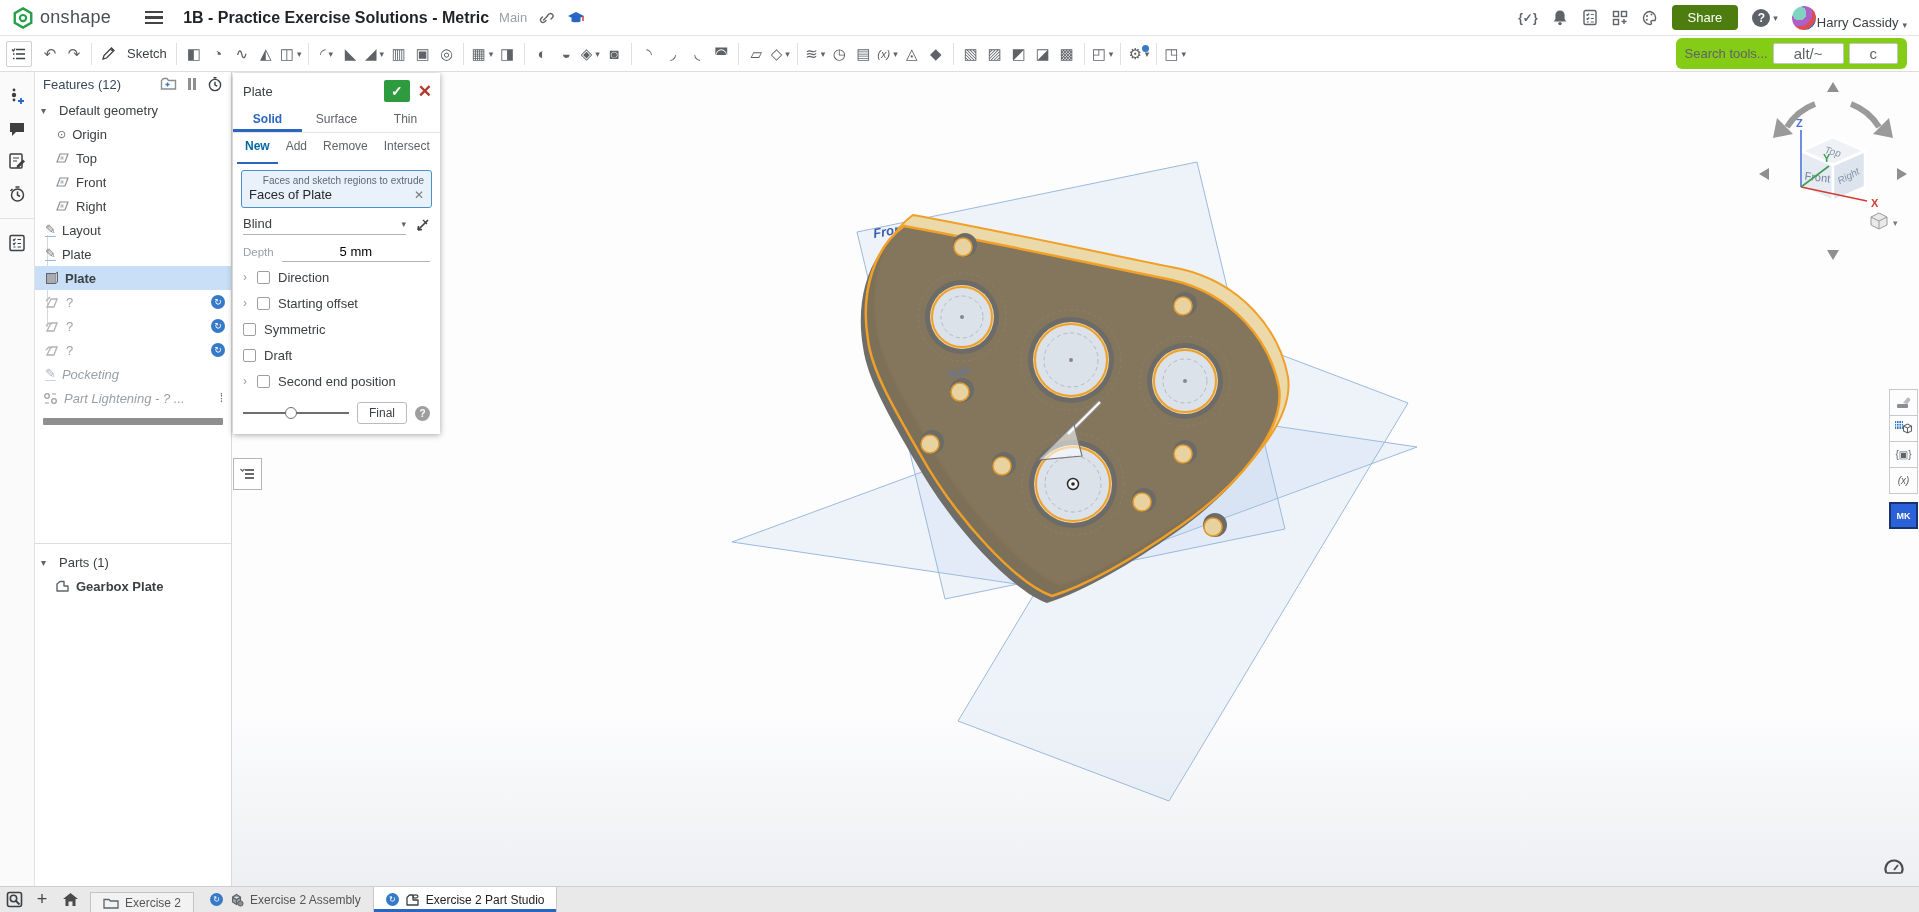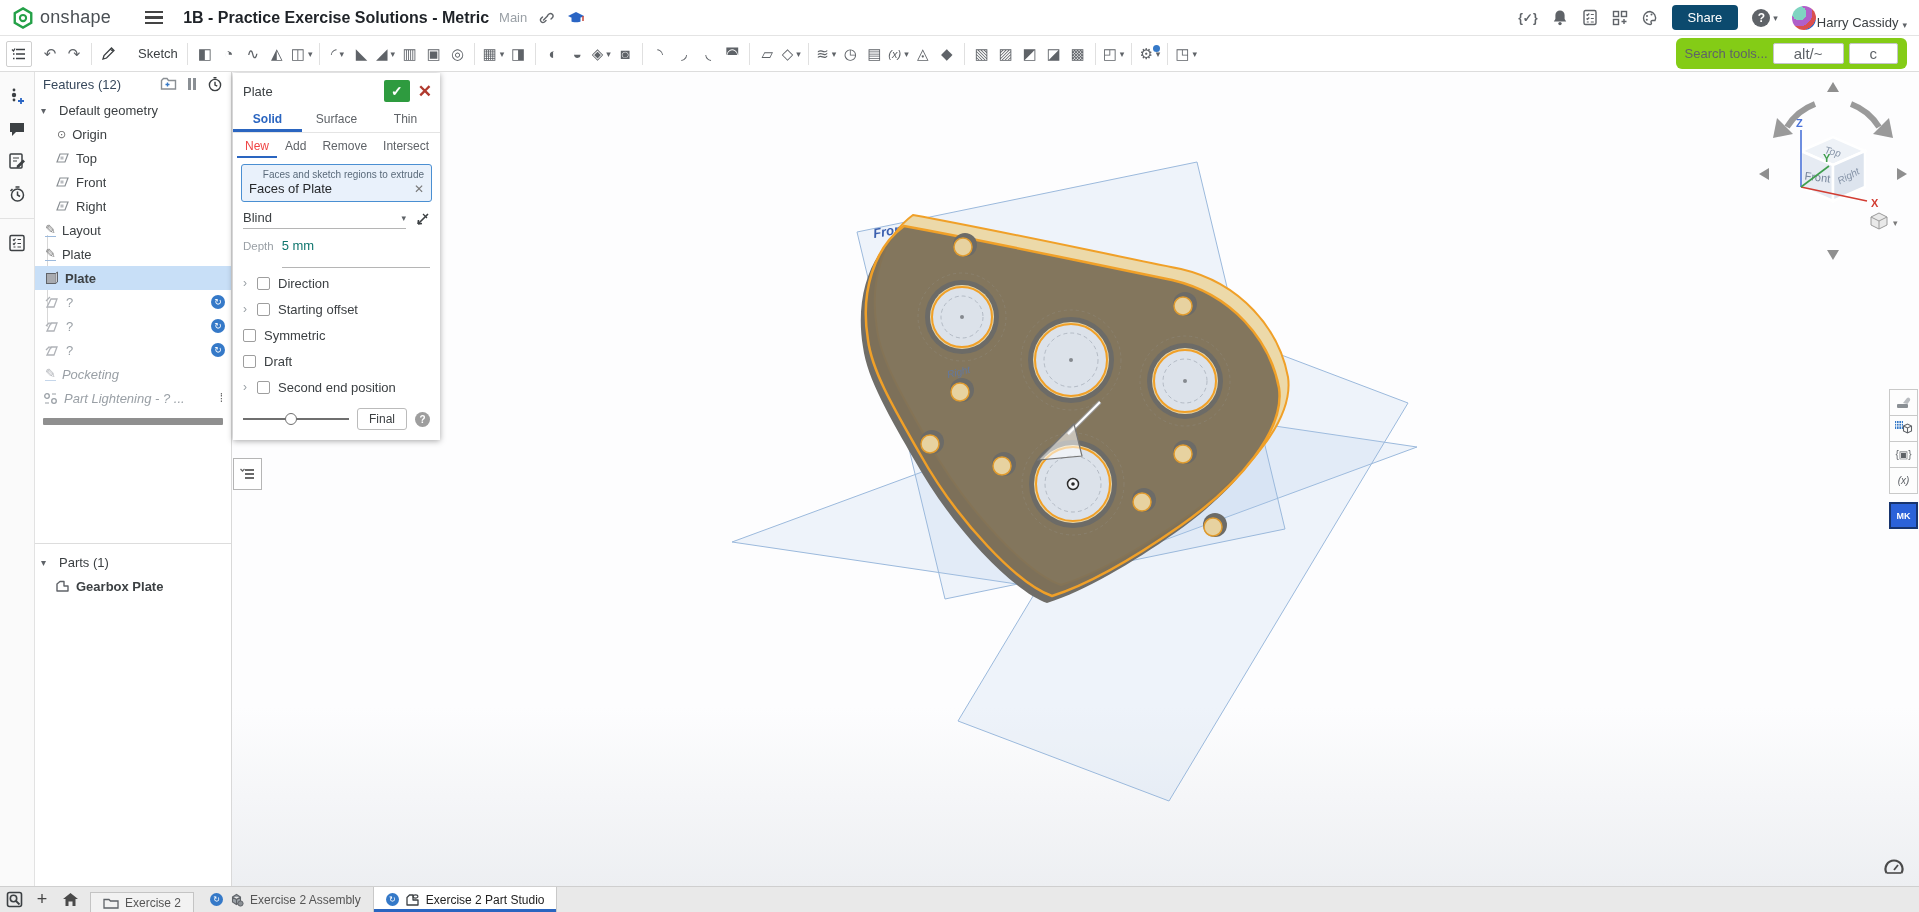--- a/index.html
+++ b/index.html
@@ -11,42 +11,42 @@
     border-bottom:1px solid #e4e4e4; display:flex; align-items:center; padding:0 12px; z-index:60; }
   .logo { display:flex; align-items:center; gap:6px; }
   .logo-text { font-size:18px; color:#4a4f54; letter-spacing:.3px; }
   .hamburger { margin-left:34px; width:22px; cursor:pointer; color:#444; font-size:17px; }
   .hamburger i { display:block; width:18px; height:2.4px; background:#444; margin:3px 0; }
   .doc-title { margin-left:16px; font-size:16px; font-weight:bold; color:#1f2328; white-space:nowrap; }
   .branch { margin-left:10px; font-size:13px; color:#9aa0a6; }
   .tb-ico { margin-left:12px; color:#5f6368; display:flex; align-items:center; }
   .tb-right { margin-left:auto; display:flex; align-items:center; gap:14px; }
   .versions-glyph { font-size:12px; color:#5f6368; font-weight:bold; }
-  .share-btn { background:#0c4a6e; color:#fff; font-size:13px; border:none; border-radius:4px;
+  .share-btn { background:#4d7c0f; color:#fff; font-size:13px; border:none; border-radius:4px;
     padding:5px 16px; cursor:pointer; }
   .help-circle { width:18px; height:18px; border-radius:50%; background:#5f6368; color:#fff;
     font-size:12px; font-weight:bold; display:flex; align-items:center; justify-content:center; }
   .caret { font-size:9px; color:#5f6368; margin-left:3px; }
   .avatar { width:24px; height:24px; border-radius:50%;
     background:radial-gradient(circle at 30% 30%, #7fd4c1 0 30%, #b05fc9 30% 55%, #d94f4f 55% 75%, #2a65c4 75%); }
   .user-name { font-size:13px; color:#3c4043; }
 
   
   .toolbar { position:absolute; left:0; top:36px; right:0; height:36px; background:#fff;
     border-bottom:1px solid #ddd; display:flex; align-items:center; padding:0 6px; z-index:55; }
   .ftoggle { width:26px; height:26px; border:1px solid #cfcfcf; border-radius:2px; background:#fff;
     display:flex; align-items:center; justify-content:center; margin-right:6px; }
   .ti { height:26px; min-width:24px; display:flex; align-items:center; justify-content:center;
     border:none; background:transparent; color:#5f6368; font-size:15px; cursor:pointer; padding:0 2px; }
   .ti .var-txt { font-size:11px; font-style:italic; }
   .ti.blue-dot { position:relative; }
   .ti.blue-dot::after { content:""; position:absolute; right:2px; top:4px; width:7px; height:7px;
     border-radius:50%; background:#3579c8; }
   .tdiv { width:1px; height:22px; background:#e0e0e0; margin:0 5px; }
-  .sketch-btn { display:flex; align-items:center; gap:22px; font-size:13px; color:#3c4043;
+  .sketch-btn { display:flex; align-items:center; gap:11px; font-size:13px; color:#3c4043;
     background:none; border:none; cursor:pointer; padding:0 4px; }
   .search-tools { margin-left:auto; margin-right:6px; background:#84cc16; border-radius:6px;
     display:flex; align-items:center; gap:5px; padding:5px 9px; color:#5f6368; font-size:13px; }
   .kbd { border:1px solid #c3c6c9; background:#fff; border-radius:2px; font-size:15px;
     padding:1px 20px; color:#5f6368; }
 
   
   .lstrip { position:absolute; left:0; top:72px; bottom:26px; width:35px; background:#fafafa;
     border-right:1px solid #e2e2e2; display:flex; flex-direction:column; align-items:center;
     padding-top:14px; gap:15px; z-index:40; }
@@ -86,32 +86,32 @@
   .dlg-title { color:#3c4043; }
   .dlg-actions { margin-left:auto; display:flex; align-items:center; gap:8px; }
   .ok-btn { width:26px; height:22px; background:#2e9b3f; border:none; border-radius:2px;
     color:#fff; font-size:14px; font-weight:bold; cursor:pointer; }
   .x-btn { background:none; border:none; color:#b03a2e; font-size:17px; font-weight:bold; cursor:pointer; }
   .dlg-tabs { display:flex; border-bottom:1px solid #e4e4e4; }
   .dlg-tabs span { flex:1; text-align:center; padding:5px 0 6px; font-size:12px; color:#5f6368; cursor:pointer; }
   .dlg-tabs span.on { color:#2a65c0; font-weight:bold; border-bottom:3px solid #2a65c0; padding-bottom:3px; }
   .dlg-sub { display:flex; padding:0 4px; }
   .dlg-sub span { padding:6px 8px 5px; font-size:12px; color:#5f6368; cursor:pointer; }
-  .dlg-sub span.on { color:#ef4444; border-bottom:2px solid #2a65c0; padding-bottom:3px; }
+  .dlg-sub span.on { color:#0369a1; border-bottom:2px solid #2a65c0; padding-bottom:9px;font-weight:bold; }
   .selbox { margin:6px 8px; border:1px solid #4a8fd2; background:#e9f1fb; border-radius:3px; padding:4px 7px 5px; }
   .selbox .cap { font-size:10px; color:#5a6a7a;text-align:right; }
   .selbox .val { display:flex; align-items:center; font-size:13px; color:#26282b; margin-top:1px; }
   .selbox .clear { margin-left:auto; color:#7a7a7a; font-size:12px; cursor:pointer; }
   .blind-row { display:flex; align-items:center; margin:8px 10px 0; }
   .blind-sel { flex:1; display:flex; align-items:center; border-bottom:1px solid #b5b5b5;
     padding-bottom:3px; cursor:pointer; }
   .blind-sel .bcaret { margin-left:auto; font-size:9px; color:#5f6368; }
   .depth-row { display:flex; align-items:baseline; margin:9px 10px 2px; }
   .depth-label { font-size:11.5px; color:#9aa0a6; margin-right:8px; }
-  .depth-val { flex:1; text-align:left; border-bottom:1px solid #b5b5b5; padding-bottom:14px; color:#0f766e; }
+  .depth-val { flex:1; text-align:center; border-bottom:1px solid #b5b5b5; padding-bottom:2px; color:#000000; }
   .opt { display:flex; align-items:center; height:26px; padding-left:10px; color:#3c4043; }
   .exp { width:14px; color:#9aa0a6; font-size:12px; }
   .cb { width:13px; height:13px; border:1px solid #9e9e9e; border-radius:2px; background:#fff;
     margin-right:8px; flex:none; }
   .dlg-foot { display:flex; align-items:center; padding:8px 10px 10px; gap:8px; }
   .slider { flex:1; position:relative; height:12px; }
   .slider .track { position:absolute; left:0; right:0; top:5px; height:2px; background:#6f6f6f; }
   .slider .knob { position:absolute; left:40%; top:0; width:12px; height:12px; border-radius:50%;
     background:#fff; border:1.5px solid #6f6f6f; }
   .final-btn { border:1px solid #bbb; background:#fff; border-radius:3px; padding:3px 11px;

